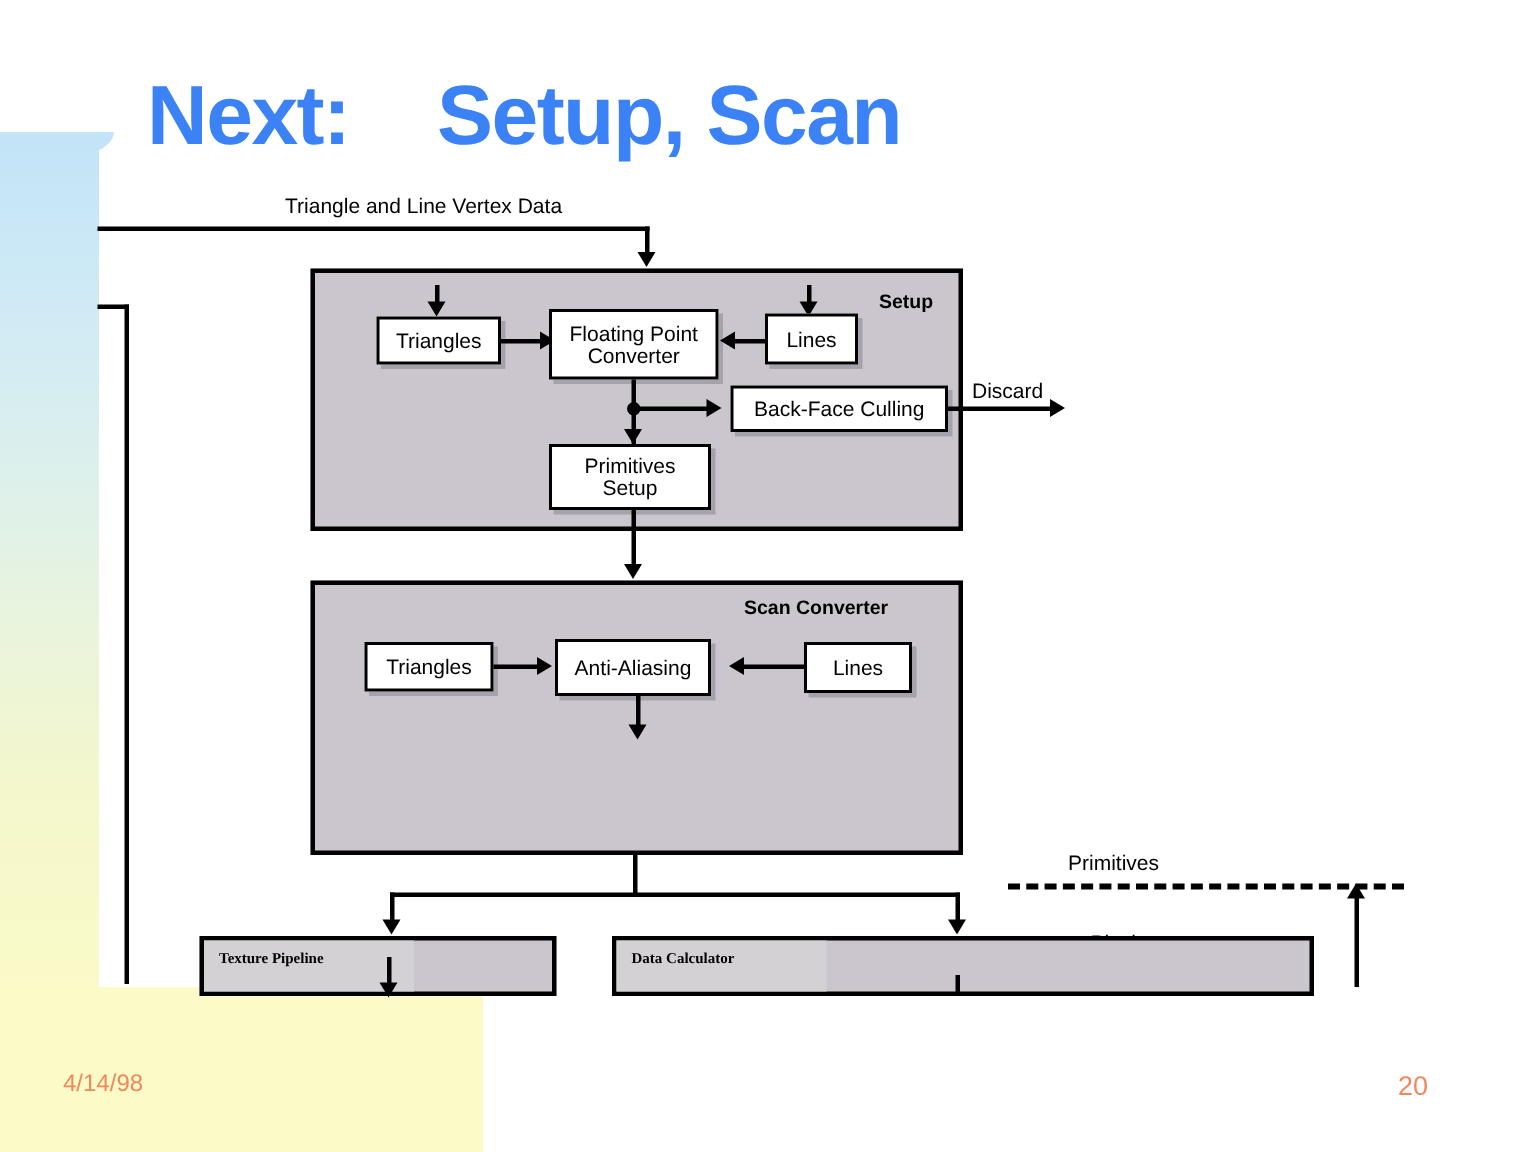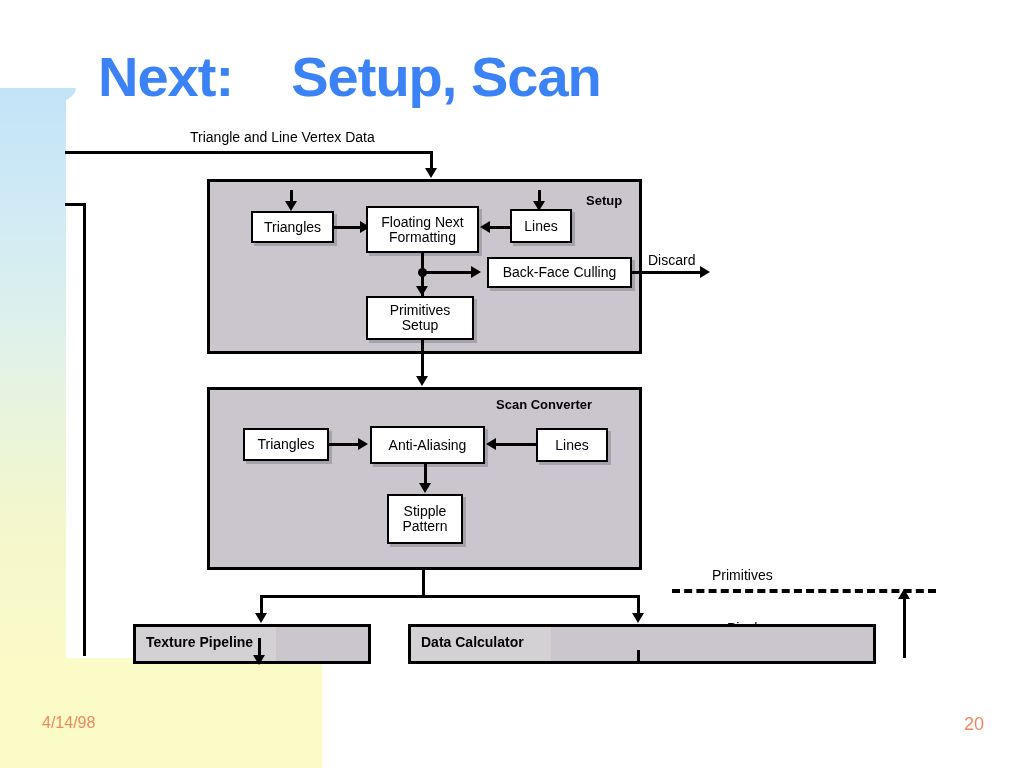--- a/index.html
+++ b/index.html
@@ -78,21 +78,21 @@
   .footer-date {
     position: absolute;
     left: 42px;
     top: 714px;
     font-size: 16px;
     color: #f0885e;
     font-family: "Liberation Sans", sans-serif;
   }
   .footer-page {
     position: absolute;
-    left: 964px;
+    left: 932px;
     top: 714px;
     font-size: 18px;
     color: #f0885e;
     font-family: "Liberation Sans", sans-serif;
     text-align: right;
   }
 
   .container-box {
     position: absolute;
     background: #cbc5ce;
@@ -132,24 +132,25 @@
   .bar-box .bar-label-bg {
     position: absolute;
     left: 0; top: 0; bottom: 0;
     width: 140px;
     background: #d4d1d4;
   }
   .bar-box .bar-label {
     position: absolute;
     left: 10px;
     top: 7px;
-    font-size: 14px;
+    font-size: 10px;
     font-weight: bold;
     color: #000;
     white-space: nowrap;
+    font-family: Liberation Serif, serif;
   }
 
   .hline { position: absolute; background: #000; height: 3px; }
   .vline { position: absolute; background: #000; width: 3px; }
 
   
   .arrow-down {
     position: absolute;
     width: 0; height: 0;
     border-left: 6px solid transparent;
@@ -228,22 +229,22 @@
   <div class="arrow-down" style="left:533px; top:201px;"></div>
 
   <div class="node-box" style="left:251px; top:211px; width:83px; height:32px;">
     <span>Triangles</span>
   </div>
 
   <div class="hline" style="left:334px; top:226px; width:29px;"></div>
   <div class="arrow-right" style="left:360px; top:221px;"></div>
 
   <div class="node-box" style="left:366px; top:206px; width:113px; height:47px; flex-direction:column;">
-    <span>Floating Next</span>
-    <span>Formatting</span>
+    <span>Floating Point</span>
+    <span>Converter</span>
   </div>
 
   <div class="hline" style="left:489px; top:226px; width:22px;"></div>
   <div class="arrow-left" style="left:480px; top:221px;"></div>
 
   <div class="node-box" style="left:510px; top:209px; width:62px; height:34px;">
     <span>Lines</span>
   </div>
 
   <div class="vline" style="left:421px; top:253px; height:45px;"></div>
@@ -274,38 +275,34 @@
   </div>
   <div class="container-label" style="left:496px; top:397px;">Scan Converter</div>
 
   <div class="node-box" style="left:243px; top:428px; width:86px; height:33px;">
     <span>Triangles</span>
   </div>
 
   <div class="hline" style="left:329px; top:443px; width:32px;"></div>
   <div class="arrow-right" style="left:358px; top:438px;"></div>
 
-  <div class="node-box" style="left:370px; top:426px; width:115px; height:38px;">
+  <div class="node-box" style="left:370px; top:426px; width:104px; height:38px;">
     <span>Anti-Aliasing</span>
   </div>
 
   <div class="hline" style="left:496px; top:443px; width:40px;"></div>
   <div class="arrow-left" style="left:486px; top:438px;"></div>
 
   <div class="node-box" style="left:536px; top:428px; width:72px; height:34px;">
     <span>Lines</span>
   </div>
 
   <div class="vline" style="left:424px; top:464px; height:22px;"></div>
   <div class="arrow-down" style="left:419px; top:483px;"></div>
 
-  <div class="node-box" style="left:387px; top:494px; width:76px; height:50px; flex-direction:column;">
-    <span>Stipple</span>
-    <span>Pattern</span>
-  </div>
 
   <div class="vline" style="left:422px; top:570px; height:28px;"></div>
   <div class="hline" style="left:260px; top:595px; width:380px;"></div>
   <div class="vline" style="left:260px; top:595px; height:22px;"></div>
   <div class="arrow-down" style="left:255px; top:613px;"></div>
   <div class="vline" style="left:637px; top:595px; height:22px;"></div>
   <div class="arrow-down" style="left:632px; top:613px;"></div>
 
   <div class="edge-label" style="left:712px; top:567px;">Primitives</div>
   <div class="dashed-line" style="left:672px; top:589px; width:264px;"></div>

